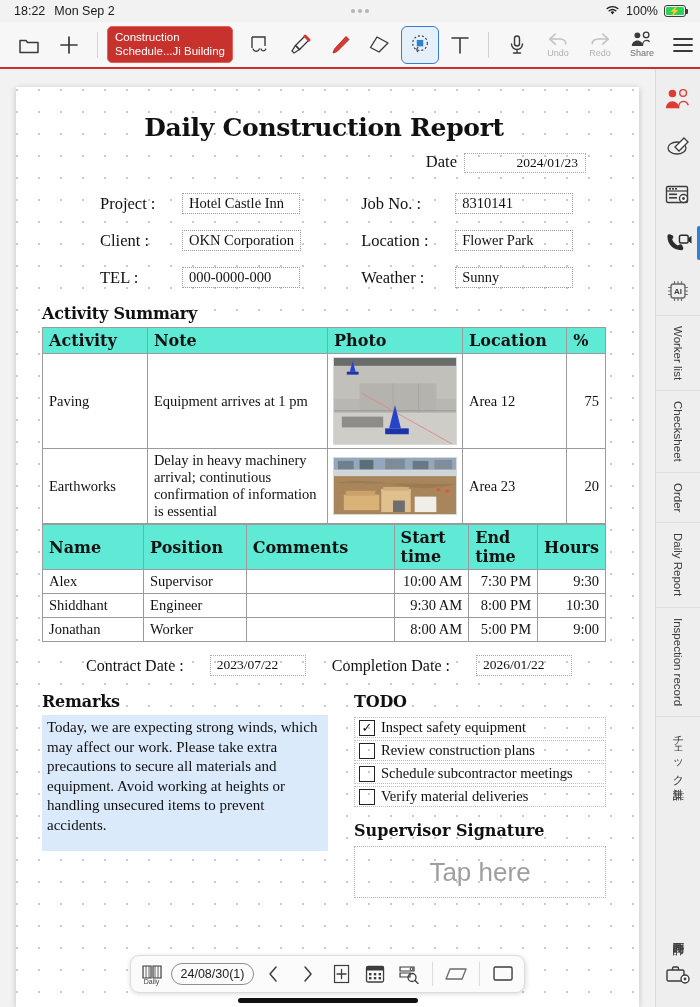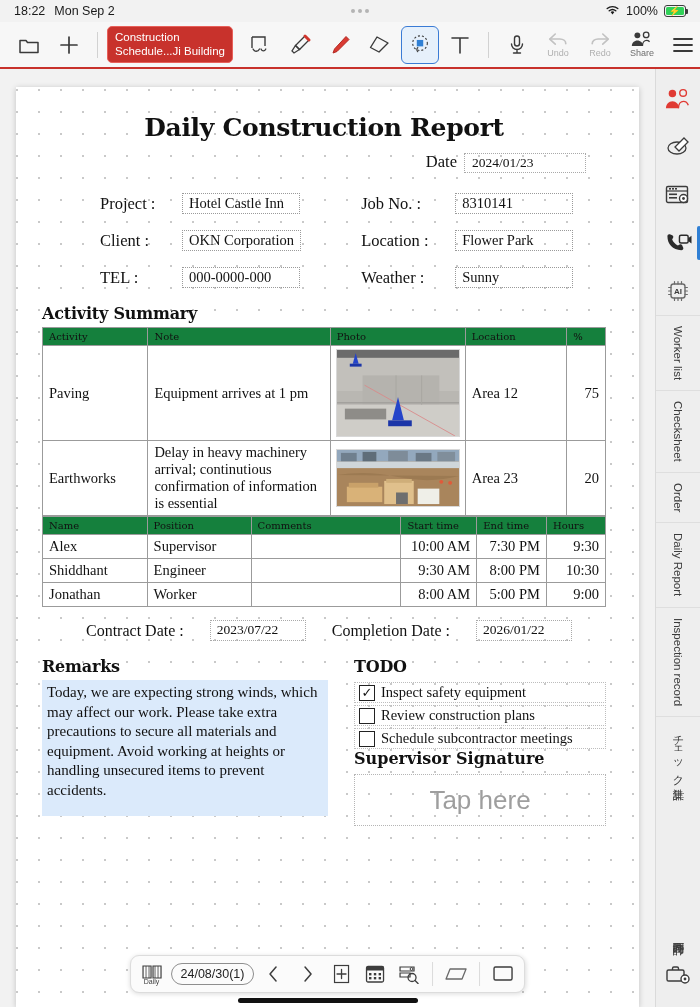--- a/index.html
+++ b/index.html
@@ -66,35 +66,35 @@
     font-family: "Liberation Serif", serif;
     color:#111;
   }
 
   .title { text-align:center; font-size:25px; font-weight:bold; letter-spacing:-0.3px; margin-top:12px;
            font-family:"DejaVu Serif", serif; }
 
   .daterow { display:flex; justify-content:flex-end; align-items:baseline; gap:7px; margin-top:10px; padding-right:20px;}
   .lbl { font-size:16.5px; }
   .fld { border:1px dotted #a9a9a9; padding:1px 7px; font-size:13.5px; min-height:19px; background:transparent; }
-  .fld.wide { width: 122px; }
+  .fld.wide { width: 122px; text-align: right; }
 
   .infogrid { display:flex; margin-top:20px; padding-left:58px; gap:60px; }
   .infocol { display:flex; flex-direction:column; gap:16px; }
   .inforow { display:flex; align-items:center; gap:8px; }
   .inforow .lbl { width: 74px; text-align:left; font-size:16.5px; white-space:nowrap;}
   .inforow.r .lbl { width: 86px; }
   .val { border:1px dotted #9a9a9a; padding:1px 6px; font-size:14.5px; min-width:118px; min-height:21px;
          font-family:"Liberation Serif", serif; overflow:hidden; white-space:nowrap;}
 
   .sechead { font-size:16px; font-weight:bold; margin: 16px 0 4px 0; font-family:"DejaVu Serif",serif; letter-spacing:-.2px;}
 
   table { border-collapse: collapse; width: 100%; background:#fff; }
   table th, table td { border:1px solid #9b9b9b; font-weight:normal; font-size:14.5px; padding:3px 6px; vertical-align:middle; }
-  table th { background:#15803d; font-weight:normal; font-family:"DejaVu Serif",serif; font-size:10px; text-align:left; }
+  table th { background:#5eead4; font-weight:bold; font-family:"DejaVu Serif",serif; font-size:16px; text-align:left; }
 
   .t-act th:nth-child(1){width:108px;} .t-act th:nth-child(2){width:192px;}
   .t-act th:nth-child(3){width:133px;} .t-act th:nth-child(4){width:106px;} .t-act th:nth-child(5){width:40px;}
   .t-act td.num { text-align:right; }
   .photocell { padding:3px 5px !important; }
   .photo { width:124px; height:88px; display:block; border:1px solid #d8d8d8; }
   .photo.sm { height:58px; }
 
   .t-lab th:nth-child(1){width:107px;} .t-lab th:nth-child(2){width:106px;} .t-lab th:nth-child(3){width:156px;}
   .t-lab th:nth-child(4){width:78px;} .t-lab th:nth-child(5){width:72px;} .t-lab th:nth-child(6){width:60px;margin-top:18px;}
@@ -110,21 +110,21 @@
   .rcol { flex:1; }
   .remarksbox {
     background:#dbeafb; border:0; padding:3px 5px; font-size:15px; line-height:19.5px;
     white-space:pre-line; min-height:136px; color:#101010;
   }
   .todo-list { margin-top:6px; display:flex; flex-direction:column; gap:2px;}
   .todo-item { display:flex; align-items:center; gap:6px; border:1px dotted #bdbdbd; padding:1px 4px; }
   .cb { width:16px; height:16px; border:1.6px solid #222; display:flex; align-items:center; justify-content:center;
         font-size:13px; line-height:1; flex:none; font-family:"Liberation Sans",sans-serif; }
   .todo-item span.tx { font-size:14.5px; white-space:nowrap; }
-  .signhead { font-size:16px; font-weight:bold; margin-top:0; font-family:"DejaVu Serif",serif;}
+  .signhead { font-size:16px; font-weight:bold; margin-top:14px; font-family:"DejaVu Serif",serif;}
   .signbox { border:1px dotted #b5b5b5; height:52px; margin-top:6px; display:flex; align-items:center; justify-content:center;
              color:#9e9e9e; font-size:26px; font-family:"Liberation Sans",sans-serif; }
 
   
   .bottombar {
     position:absolute; left:50%; transform:translateX(-50%); bottom: 14px;
     background:#fbfbfb; border:1px solid #dcdcdc; border-radius:9px;
     height:38px; display:flex; align-items:center; padding:0 6px; gap:4px;
     box-shadow:0 1px 5px rgba(0,0,0,.14); font-family:"Liberation Sans",sans-serif;
   }
@@ -439,20 +439,24 @@
               <span class="tx">Inspect safety equipment</span>
             </div>
             <div class="todo-item">
               <span class="cb"></span>
               <span class="tx">Review construction plans</span>
             </div>
             <div class="todo-item">
               <span class="cb"></span>
               <span class="tx">Schedule subcontractor meetings</span>
             </div>
+            <div class="todo-item">
+              <span class="cb"></span>
+              <span class="tx">Verify material deliveries</span>
+            </div>
           </div>
           <div class="signhead">Supervisor Signature</div>
           <div class="signbox">Tap here</div>
         </div>
       </div>
 
     </div>
 
     <div class="bottombar">
       <div class="bb-ic">

